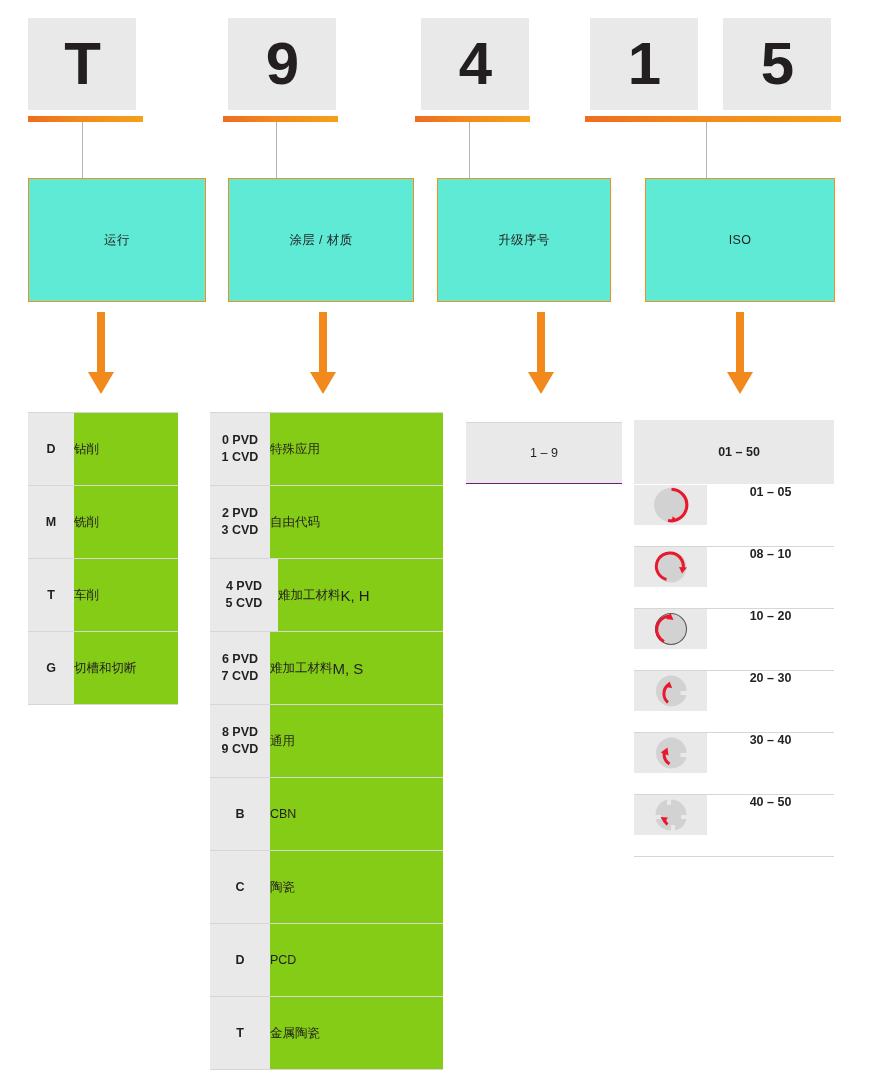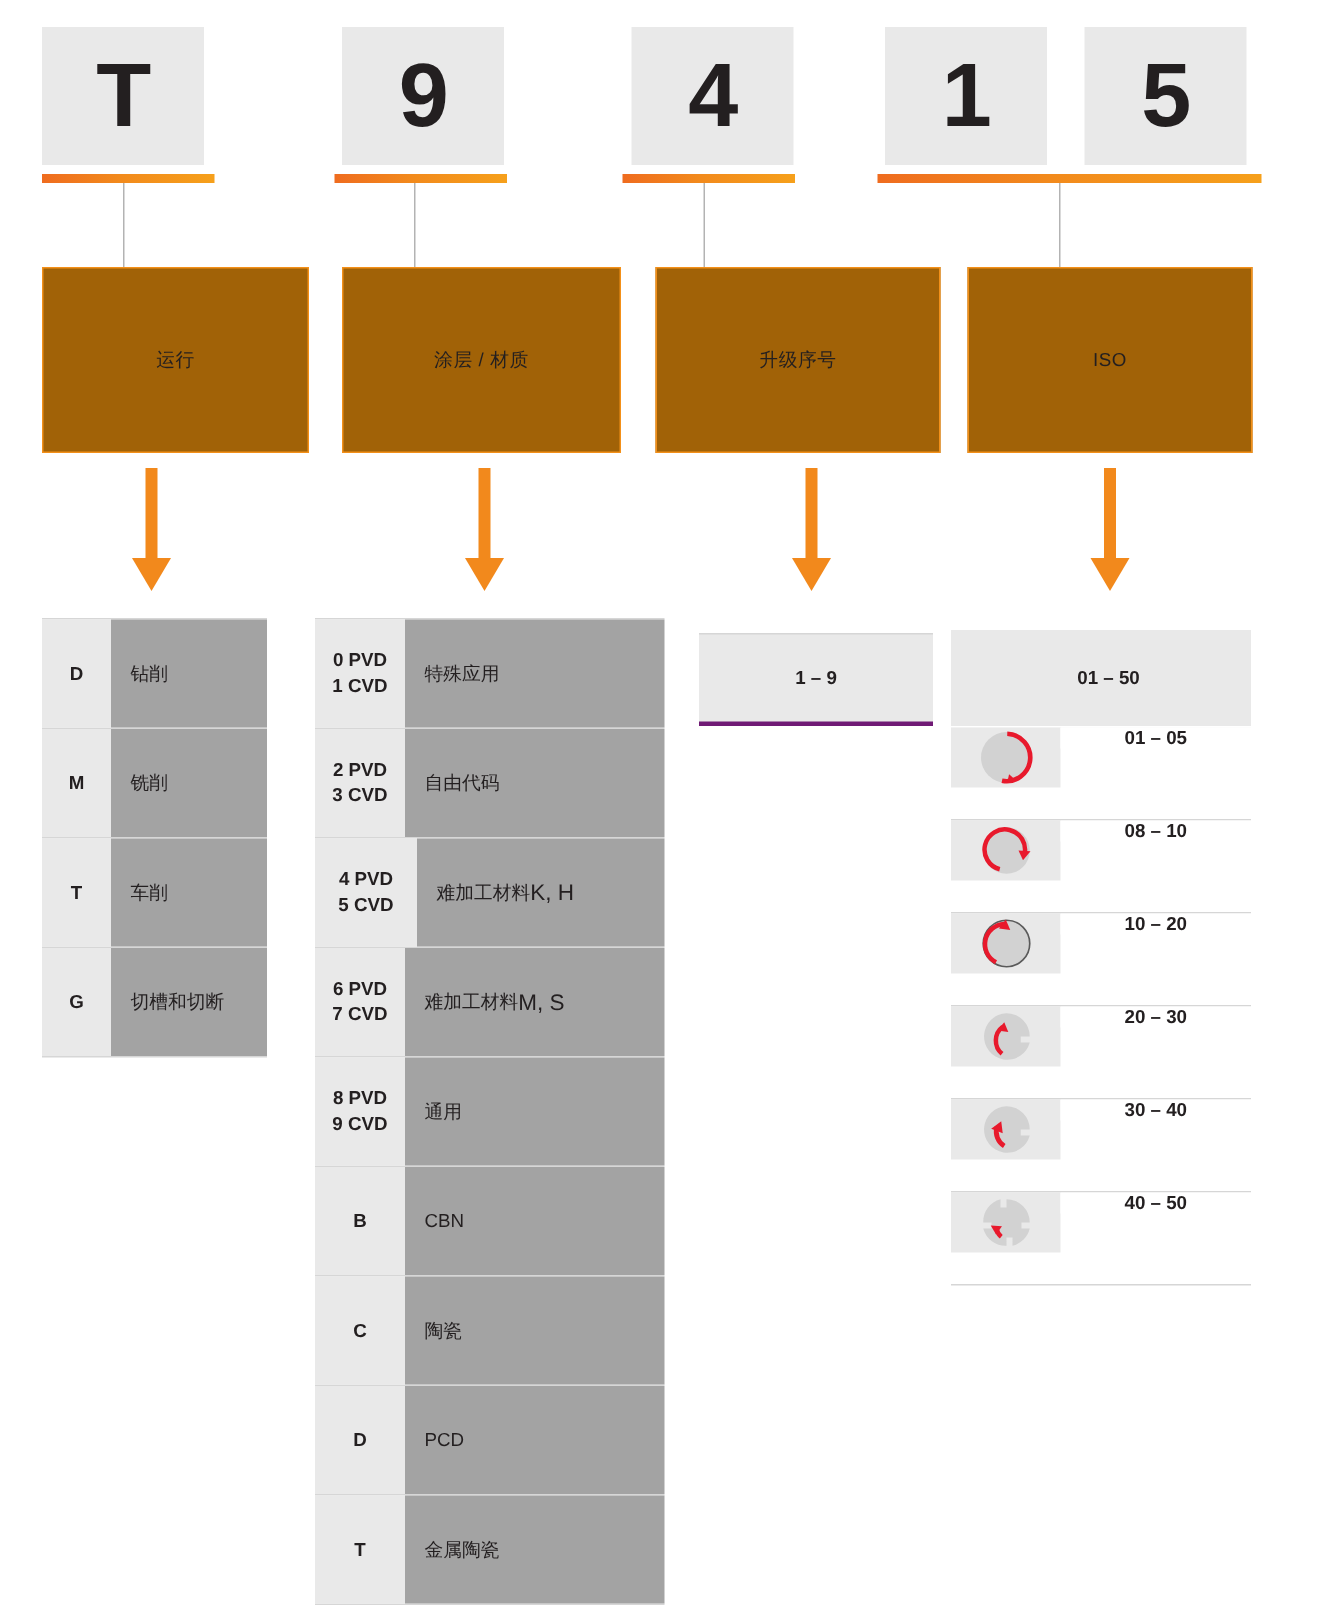--- a/index.html
+++ b/index.html
@@ -38,21 +38,21 @@
   .stem {
     position: absolute;
     width: 1px;
     background: #b3b3b3;
   }
 
   
   .catbox {
     position: absolute;
     border: 1.5px solid #f39019;
-    background: #a16207;
+    background: #5eead4;
     display: flex;
     align-items: center;
     justify-content: center;
   }
   .catbox span {
     font-size: 12.5px;
     color: #231f20;
     letter-spacing: .4px;
   }
 
@@ -93,42 +93,41 @@
     align-items: center;
     justify-content: center;
     text-align: center;
     font-weight: 700;
     font-size: 12.5px;
     color: #231f20;
     line-height: 1.35;
     flex: none;
   }
   .c-val {
-    background: #a3a3a3;
-    display: flex;
-    align-items: center;
-    padding-left: 13px;
+    background: #84cc16;
+    display: flex;
+    align-items: center;
     font-size: 12.5px;
     color: #231f20;
     flex: 1 1 auto;
   }
   .c-val .sub { font-size: 15px; }
 
   
   .band {
     position: absolute;
     background: #e9e9e9;
     display: flex;
     align-items: center;
     justify-content: center;
-    font-weight: 700;
+    font-weight: 400;
     font-size: 12.5px;
     color: #231f20;
     border-top: 1px solid #d6d6d6;
-    border-bottom: 3px solid #701a75;
+    border-bottom: 1px solid #701a75;
   }
 
   
   .iso-head {
     background: #e9e9e9;
     display: flex;
     align-items: center;
     justify-content: center;
     font-weight: 700;
     font-size: 12.5px;
@@ -188,21 +187,21 @@
   <div class="stem" style="left:276px; top:122px; height:56px;"></div>
   <div class="stem" style="left:469px; top:122px; height:56px;"></div>
   <div class="stem" style="left:706px; top:122px; height:56px;"></div>
 
   <div class="catbox" style="left:28px; top:178px; width:178px; height:124px;">
     <span>运行</span>
   </div>
   <div class="catbox" style="left:228px; top:178px; width:186px; height:124px;">
     <span>涂层 / 材质</span>
   </div>
-  <div class="catbox" style="left:437px; top:178px; width:190px; height:124px;">
+  <div class="catbox" style="left:437px; top:178px; width:174px; height:124px;">
     <span>升级序号</span>
   </div>
   <div class="catbox" style="left:645px; top:178px; width:190px; height:124px;">
     <span>ISO</span>
   </div>
 
   <div class="arrow" style="left:88px; top:312px; width:26px; height:82px;">
     <div class="shaft" style="height:60px;"></div>
     <div class="head" style="top:60px;"></div>
   </div>

